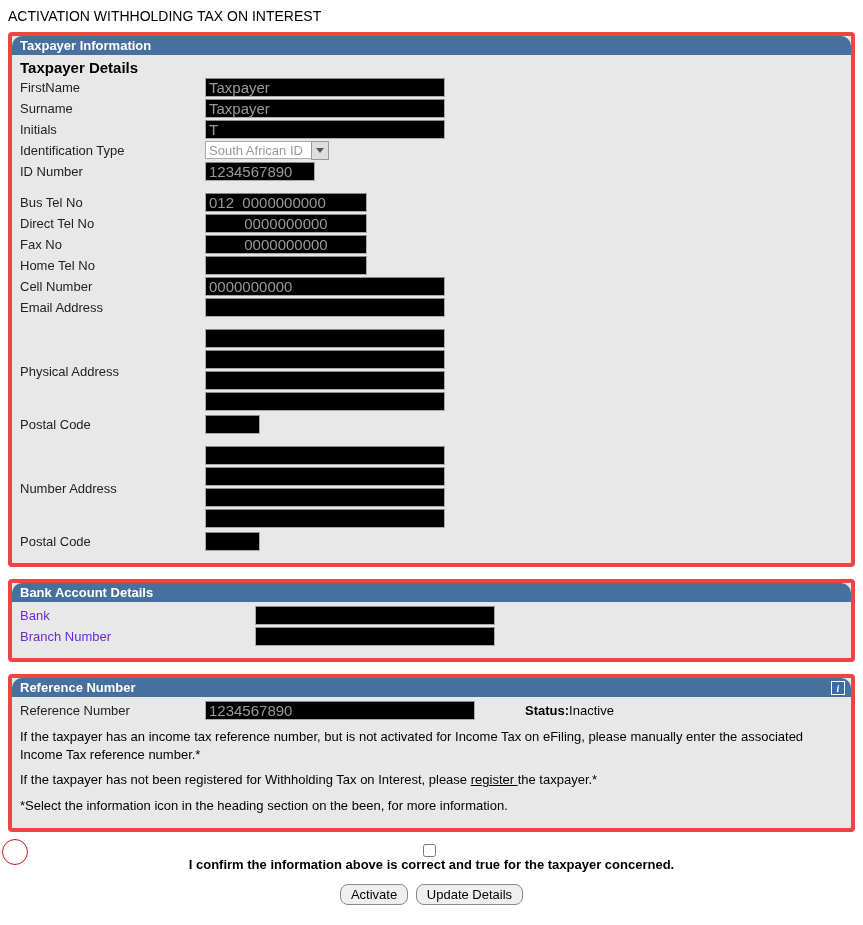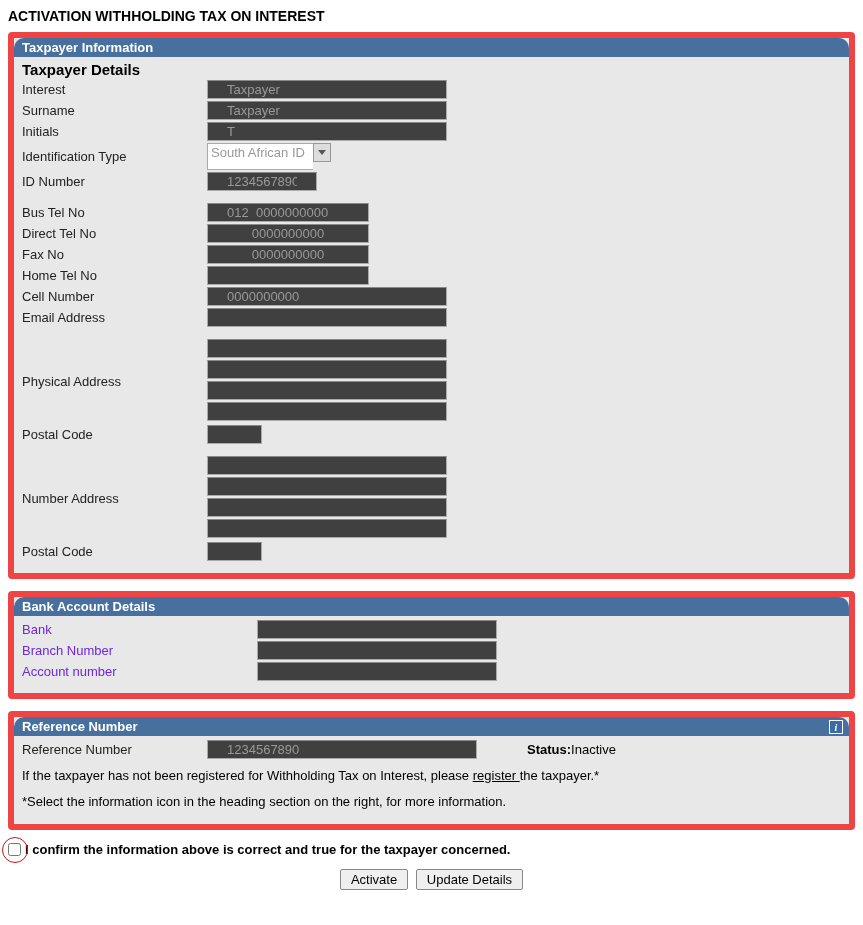--- a/index.html
+++ b/index.html
@@ -6,26 +6,26 @@
   body {
     font-family: Arial, sans-serif;
     font-size: 13px;
     color: #000;
     margin: 0;
     padding: 8px;
     width: 863px;
     background: #fff;
   }
   .page-title {
-    font-weight: bold;
+    font-weight: normal;
     font-size: 14px;
     margin-bottom: 8px;
   }
   .panel {
-    border: 6px solid #ef4444;
+    border: 4px solid #ef4444;
     background: #e8e8e8;
     border-radius: 4px;
     margin-bottom: 12px;
     padding: 0;
   }
   .panel-header {
     background: #47709f;
     color: #fff;
     font-weight: bold;
     font-size: 13px;
@@ -67,42 +67,42 @@
     flex-shrink: 0;
   }
   .label-wide {
     width: 235px;
     color: #6d28d9;
     flex-shrink: 0;
   }
   input[type="text"], .textbox {
     border: 1px solid #aaa;
     border-top: 1px solid #888;
-    background: #404040;
-    font-size: 13px;
-    padding: 1px 19px;
+    background: #000000;
+    font-size: 15px;
+    padding: 1px 3px;
     height: 19px;
   }
   .textbox.disabled, input.disabled { color: #999; }
   .w240 { width: 240px; }
   .w150 { width: 162px; }
   .w55  { width: 55px; }
   .w110 { width: 110px; }
   .center-text { text-align: center; }
   .select-wrap {
     display: inline-flex;
   }
   .select-text {
     border: 1px solid #aaa;
     border-right: none;
     background: #fff;
     color: #999;
     font-size: 13px;
     padding: 1px 3px;
-    height: 27px;
+    height: 18px;
     width: 106px;
   }
   .select-btn {
     width: 18px; height: 19px;
     border: 1px solid #999;
     background: #ddd;
     display: inline-flex;
     align-items: center;
     justify-content: center;
   }
@@ -116,20 +116,21 @@
   .addr-stack input { margin-bottom: 2px; display:block; }
   .statusline { margin-left: 50px; }
   .statusline b { font-weight: bold; }
   .note { margin: 8px 0 4px 0; line-height: 1.35; }
   .link { text-decoration: underline; cursor: pointer; }
   .confirm-row {
     display: flex;
     align-items: center;
     margin: 6px 0 12px 0;
     position: relative;
+    flex-direction: column;
   }
   .confirm-row input[type="checkbox"]{
     margin: 0 4px 0 0;
   }
   .red-circle {
     position: absolute;
     left: -6px;
     top: -5px;
     width: 26px;
     height: 26px;
@@ -138,38 +139,38 @@
     pointer-events: none;
   }
   .buttons {
     text-align: center;
   }
   .buttons button {
     font-size: 13px;
     padding: 2px 10px;
     border: 1px solid #888;
     background: #efefef;
-    border-radius: 2px;
+    border-radius: 8px;
     cursor: pointer;
     margin: 0 2px;
     text-align: right;
   }
 </style>
 </head>
 <body>
 
 <div class="page-title">ACTIVATION WITHHOLDING TAX ON INTEREST</div>
 
 <div class="panel">
   <div class="panel-header">Taxpayer Information</div>
   <div class="panel-body">
     <div class="subhead">Taxpayer Details</div>
 
     <div class="row">
-      <div class="label">Interest</div>
+      <div class="label">FirstName</div>
       <input type="text" class="w240 disabled" readonly="" value="Taxpayer" style="">
     </div>
     <div class="row">
       <div class="label">Surname</div>
       <input type="text" class="w240 disabled" readonly="" value="Taxpayer" style="">
     </div>
     <div class="row">
       <div class="label">Initials</div>
       <input type="text" class="w240 disabled" readonly="" value="T" style="">
     </div>
@@ -252,47 +253,44 @@
   <div class="panel-header">Bank Account Details</div>
   <div class="panel-body">
     <div class="row">
       <div class="label-wide">Bank</div>
       <input type="text" class="w240" value="" style="">
     </div>
     <div class="row">
       <div class="label-wide">Branch Number</div>
       <input type="text" class="w240" value="" style="">
     </div>
-    <div class="row">
-      <div class="label-wide">Account number</div>
-      <input type="text" class="w240" value="" style="">
-    </div>
   </div>
 </div>
 
 <div class="panel">
   <div class="panel-header">
     <span>Reference Number</span>
     <span class="info-icon">i</span>
   </div>
   <div class="panel-body">
     <div class="row">
       <div class="label">Reference Number</div>
       <input type="text" class="w240 disabled" style="width: 270px;" readonly="" value="1234567890">
       <span class="statusline">
         <b>Status:</b><span>Inactive</span>
       </span>
     </div>
 
+    <div class="note">If the taxpayer has an income tax reference number, but is not activated for Income Tax on eFiling, please manually enter the associated Income Tax reference number.*</div>
 
     <div class="note">
       <span>If the taxpayer has not been registered for Withholding Tax on Interest, please </span><span class="link">register </span><span>the taxpayer.*</span>
     </div>
 
-    <div class="note">*Select the information icon in the heading section on the right, for more information.</div>
+    <div class="note">*Select the information icon in the heading section on the been, for more information.</div>
   </div>
 </div>
 
 <div class="confirm-row">
   <div class="red-circle"></div>
   <input type="checkbox" style="">
   <b>I confirm the information above is correct and true for the taxpayer concerned.</b>
 </div>
 
 <div class="buttons">

